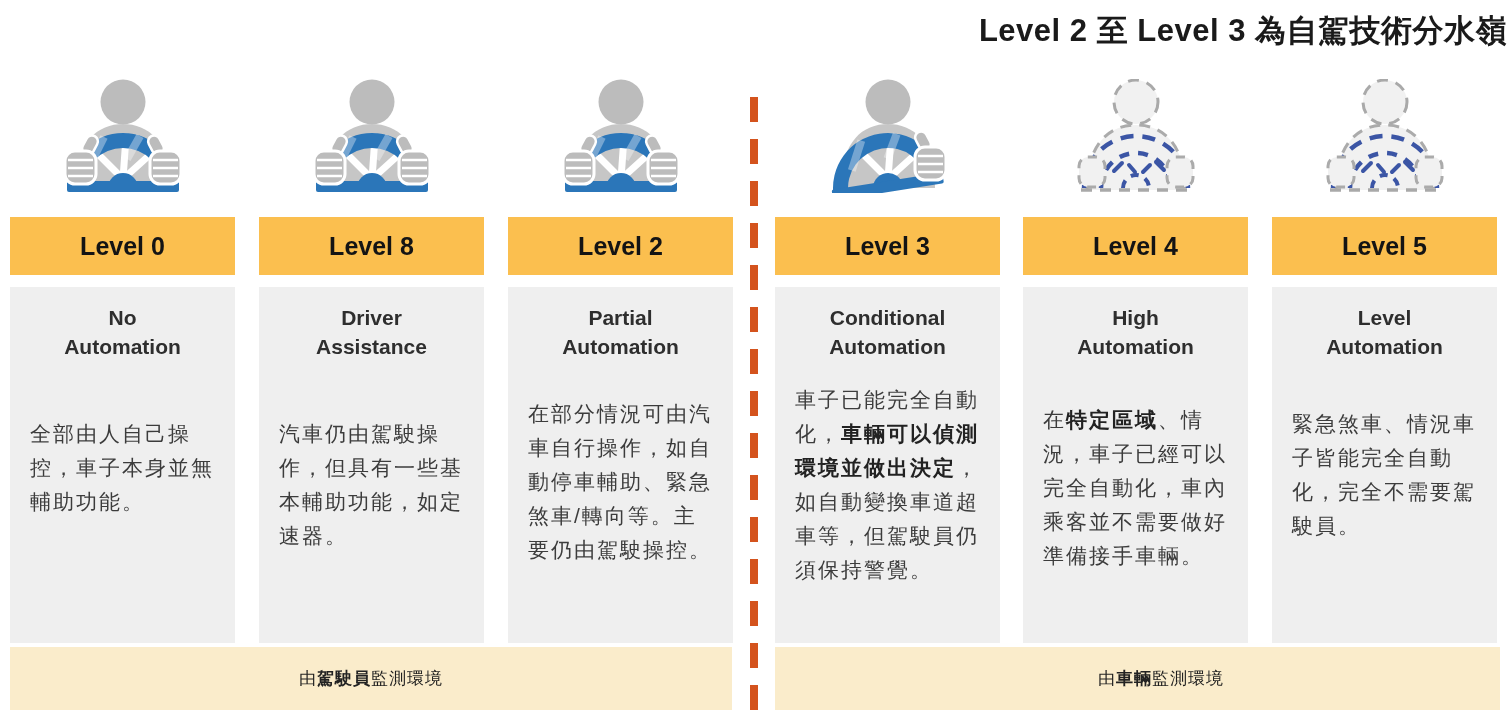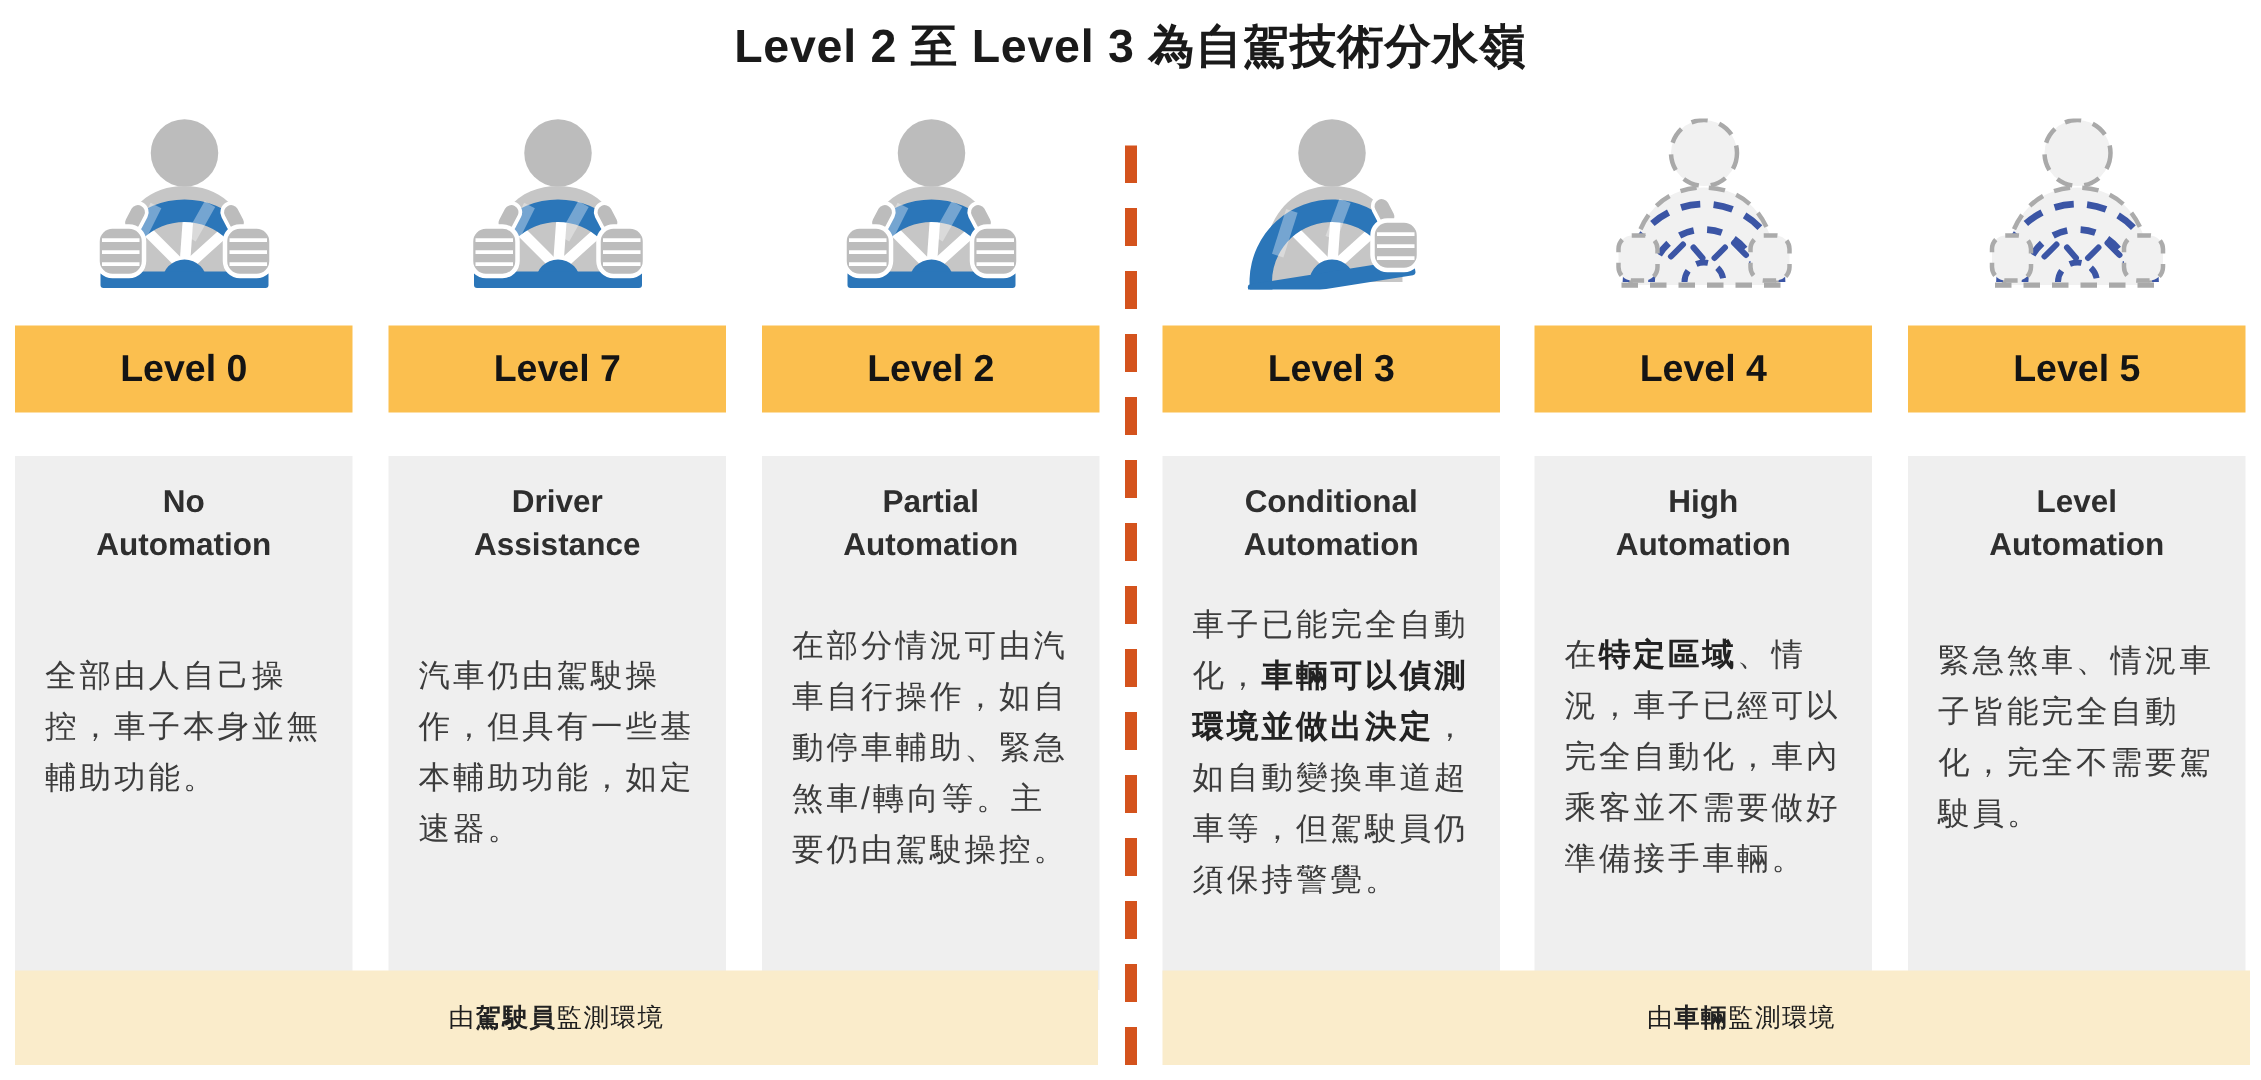--- a/index.html
+++ b/index.html
@@ -1,37 +1,37 @@
 <!DOCTYPE html>
 <html><head>
 <meta charset="utf-8">
 <style>
   * { margin:0; padding:0; box-sizing:border-box; }
   html,body { width:1507px; height:720px; background:#ffffff; overflow:hidden;
               font-family:"Liberation Sans","DejaVu Sans",sans-serif; }
   .stage { position:relative; width:1507px; height:720px; background:#fff; }
 
-  .title { position:absolute; top:10px; left:0; right:0; text-align:center;
+  .title { position:absolute; top:10px; left:0; right:0; text-align:right;
            font-size:31px; font-weight:700; color:#1a1a1a; letter-spacing:.5px; }
 
   
   .divider { position:absolute; left:750px; top:97px; width:8px; height:616px;
              background:repeating-linear-gradient(to bottom,#D4531D 0 25px,transparent 25px 42px); }
 
   
   .column { position:absolute; top:75px; width:225px; }
   .c0{left:10px} .c1{left:259px} .c2{left:508px} .c3{left:775px} .c4{left:1023px} .c5{left:1272px}
 
   .icon-area { height:118px; display:flex; justify-content:center; align-items:flex-end; }
   .icon-area svg { width:118px; height:114px; display:block; }
 
   .level-bar { margin-top:24px; height:58px; line-height:58px; background:#FBBF4F;
                text-align:center; font-size:25px; font-weight:700; color:#141414; }
 
-  .panel { margin-top:29px; height:356px; background:#EFEFEF; padding:16px 20px 0 20px; }
+  .panel { margin-top:12px; height:356px; background:#EFEFEF; padding:16px 20px 0 20px; }
   .en { text-align:center; font-size:21px; line-height:29px; font-weight:700;
         color:#2e2e2e; white-space:pre-line; }
   .desc { font-size:21px; line-height:34px; letter-spacing:2px; color:#3c3c3c; text-align:left; }
   .c0 .desc{margin-top:56px} .c1 .desc{margin-top:56px} .c2 .desc{margin-top:36px}
   .c3 .desc{margin-top:22px} .c4 .desc{margin-top:42px} .c5 .desc{margin-top:46px}
   .b { font-weight:700; color:#222; }
 
   
   .footer { position:absolute; top:647px; height:63px; line-height:63px; background:#FAECCB;
             text-align:center; font-size:17px; color:#1e1e1e; letter-spacing:1px; }
@@ -143,21 +143,21 @@
       <p class="desc"><span>全部由人自己操控，車子本身並無輔助功能。</span><span class="b"></span><span></span></p>
     </div>
   </div>
 
   <div class="column c1">
     <div class="icon-area">
       <svg viewBox="0 0 118 114">
           <use href="#ico-driver"></use>
         </svg>
     </div>
-    <div class="level-bar">Level 7</div>
+    <div class="level-bar">Level 8</div>
     <div class="panel">
       <div class="en">Driver
 Assistance</div>
       <p class="desc"><span>汽車仍由駕駛操作，但具有一些基本輔助功能，如定速器。</span><span class="b"></span><span></span></p>
     </div>
   </div>
 
   <div class="column c2">
     <div class="icon-area">
       <svg viewBox="0 0 118 114">

